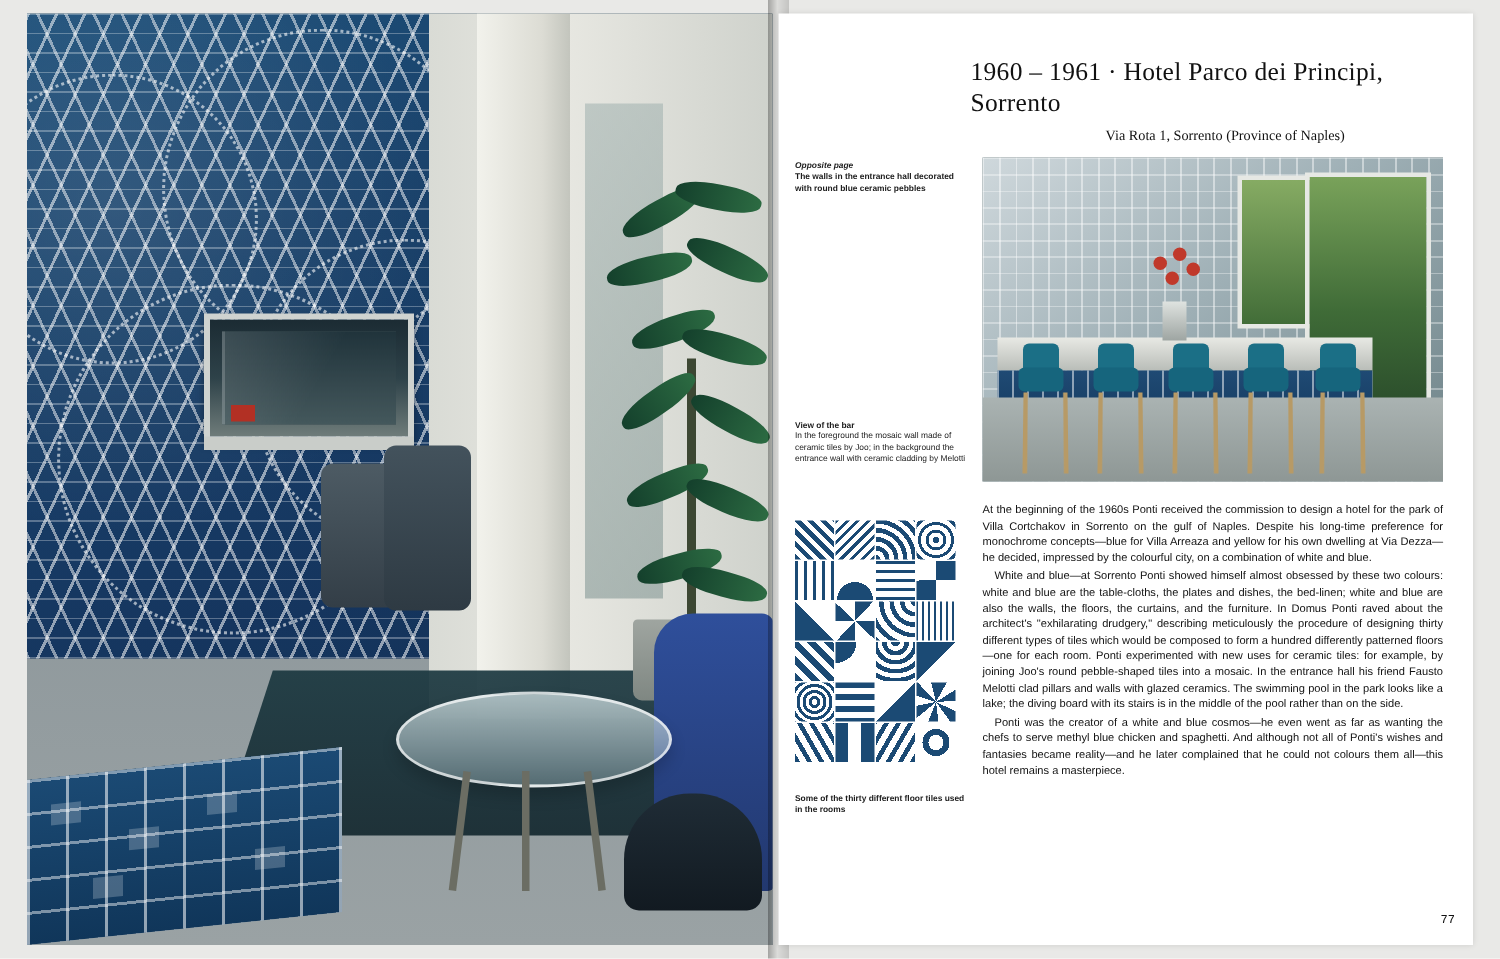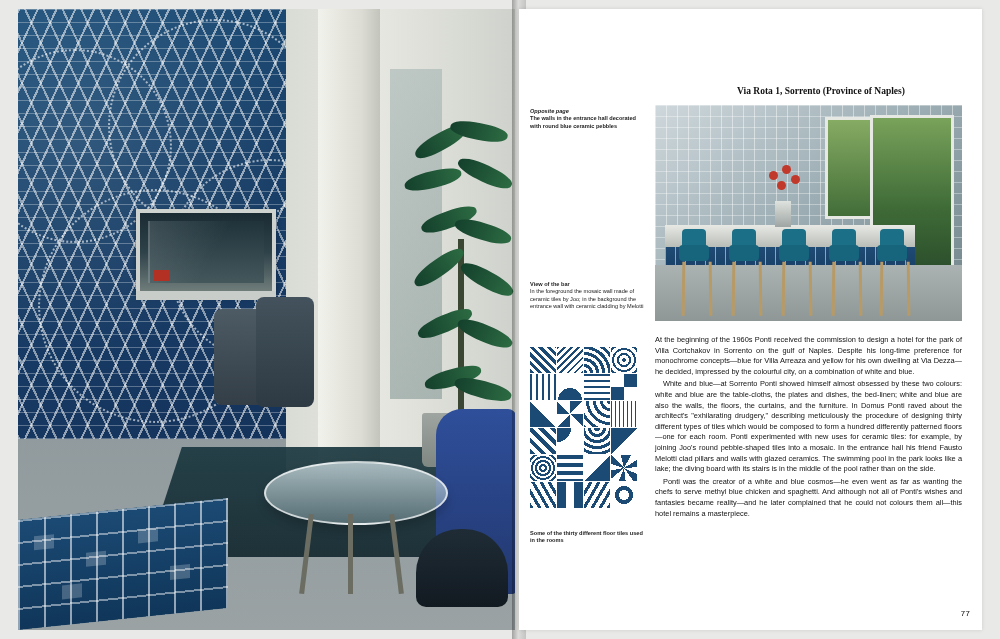--- a/index.html
+++ b/index.html
@@ -216,21 +216,21 @@
     line-height: 21px;
     color: #111;
     letter-spacing: 0.2px;
   }
   .r-subtitle {
     position: absolute;
     left: 218px; top: 77px; width: 225px;
     font-family: "Liberation Serif", serif;
     font-size: 9.5px;
     color: #111;
-    font-weight: bold;
+    font-weight: normal;
   }
   .caption {
     position: absolute;
     width: 118px;
     font-size: 5.6px;
     line-height: 7.4px;
     color: #1b1b1b;
   }
   .caption .cap-head {
     font-style: italic;
@@ -406,20 +406,21 @@
         <div class="sq" style="left:44px; top:70px;"></div>
         <div class="sq" style="left:152px;top:62px;"></div>
       </div>
     </div>
   </div>
 
   <div class="gutter"></div>
 
   <div class="page-right">
 
+    <div class="r-title">1960 – 1961 · Hotel Parco dei Principi, Sorrento</div>
 
     <div class="r-subtitle">Via Rota 1, Sorrento (Province of Naples)</div>
 
     <div class="caption cap-opposite">
       <span class="cap-head">Opposite page</span>
       <span class="cap-strong">The walls in the entrance hall decorated with round blue ceramic pebbles</span>
     </div>
 
     <div class="caption cap-bar">
       <span class="cap-strong">View of the bar</span>

